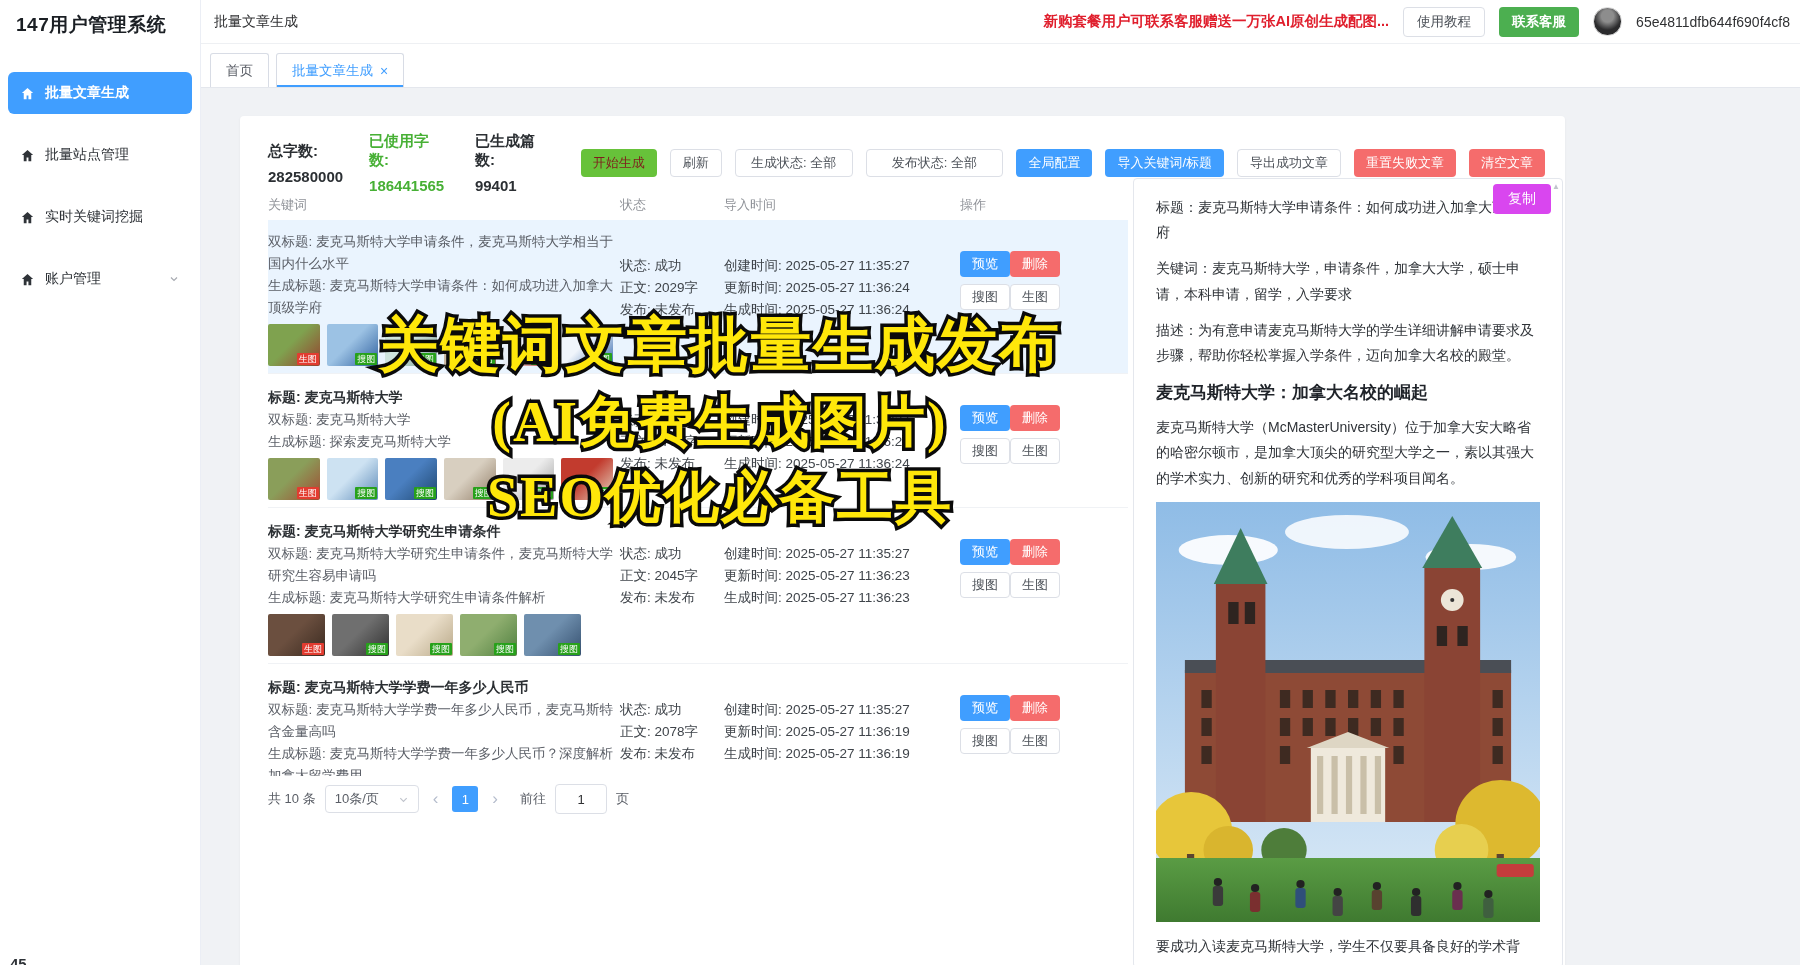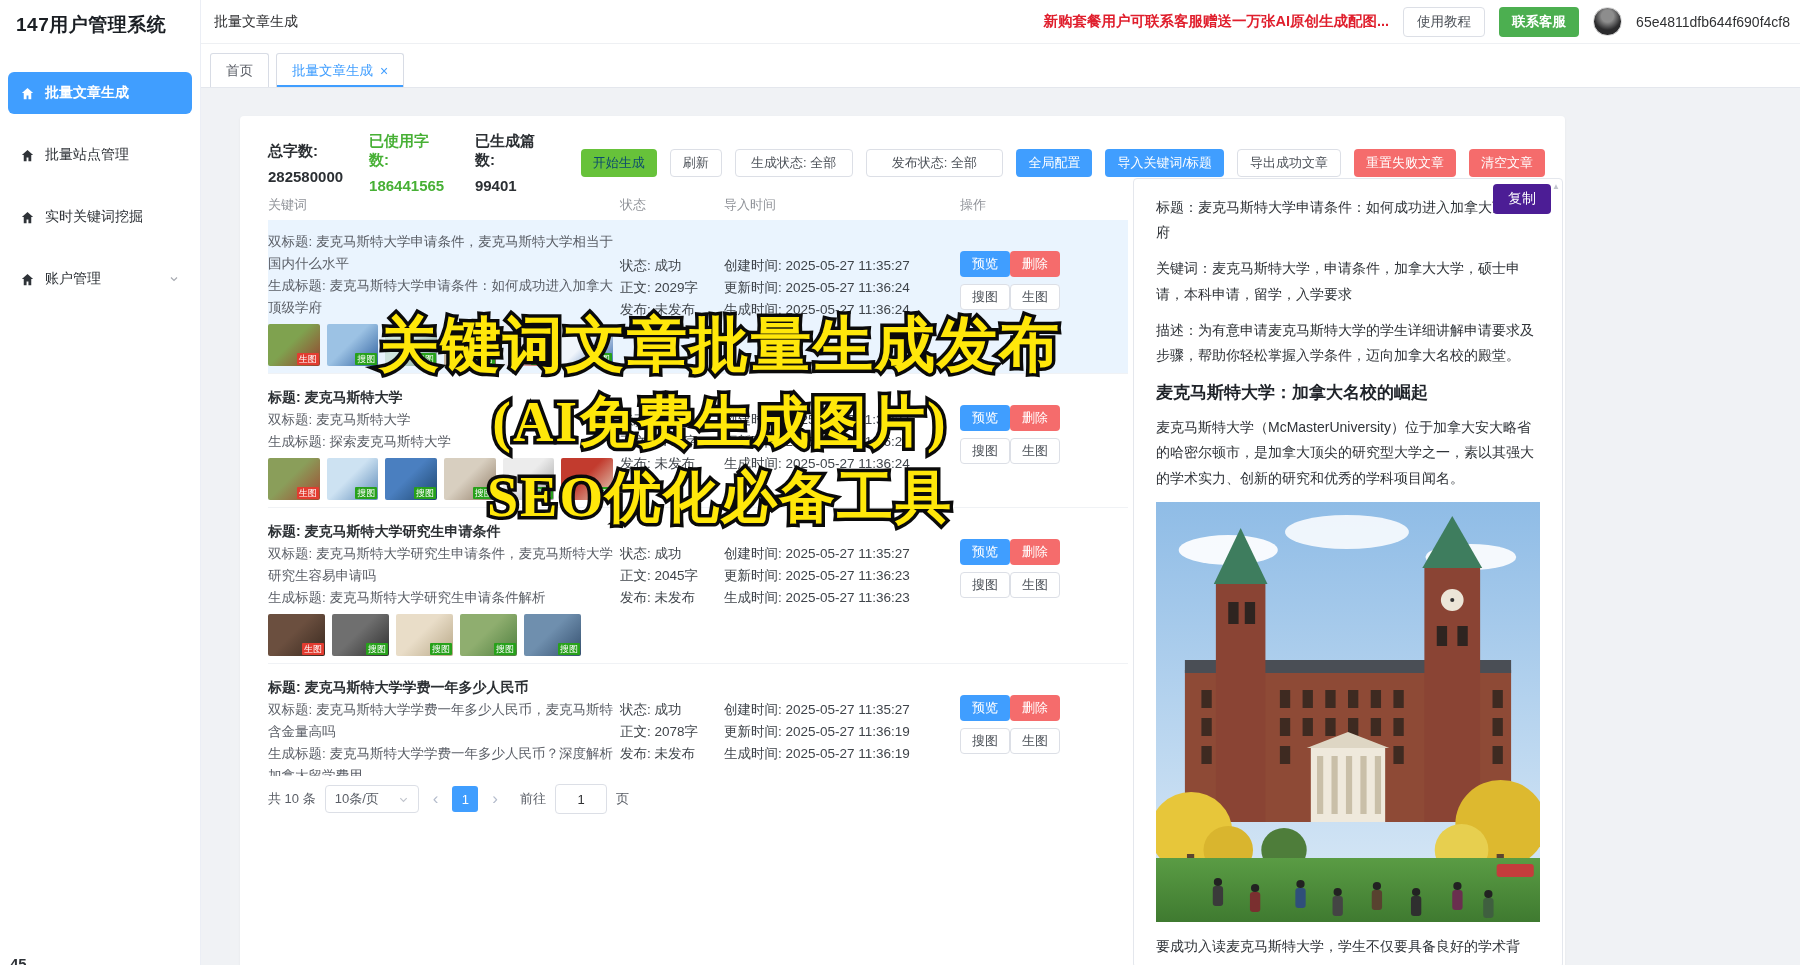--- a/index.html
+++ b/index.html
@@ -35,21 +35,21 @@
   .tab .x{font-size:14px;line-height:1;color:#409EFF}
   
   .card{position:absolute;left:240px;top:116px;width:1325px;height:865px;background:#fff;border-radius:4px;
         box-shadow:0 1px 3px rgba(0,0,0,.05);z-index:5}
   .statsrow{position:absolute;left:28px;top:16px;right:20px;display:flex;align-items:center}
   .stat{margin-right:26px}
   .stat .sl{font-size:15px;font-weight:700}
   .stat .sv{font-size:15px;font-weight:700;margin-top:7px}
   .tb{height:28px;padding:0 12px;border-radius:4px;font-size:13px;display:flex;align-items:center;justify-content:center;
       cursor:pointer;box-sizing:border-box;margin-right:13px;white-space:nowrap}
-  .tb.green{background:#67C23A;color:#0c4a6e}
+  .tb.green{background:#67C23A;color:#7f1d1d}
   .tb.plain{background:#fff;border:1px solid #dcdfe6;color:#4c5158}
   .tb.blue{background:#409EFF;color:#fff}
   .tb.red{background:#F56C6C;color:#fff}
   .spacer{flex:1}
   
   .thead{position:absolute;left:28px;top:80px;width:852px;display:flex;border-bottom:1px solid #ebeef5;
          padding-bottom:10px;font-size:13px;color:#909399}
   .c1{width:352px}.c2{width:104px}.c3{width:236px}.c4{width:150px}
   .rowsview{position:absolute;left:28px;top:104px;width:860px;height:556px;overflow:hidden}
   .trow{display:flex;padding:11px 0 7px;border-bottom:1px solid #f0f2f5;box-sizing:border-box}
@@ -73,21 +73,21 @@
   .psel{width:94px;height:28px;border:1px solid #dcdfe6;border-radius:4px;display:flex;align-items:center;
         justify-content:space-between;padding:0 9px;box-sizing:border-box;color:#5a5e66;cursor:pointer}
   .parrow{color:#b4bccc;font-size:17px;padding:0 5px;cursor:pointer;background:none;border:none}
   .pnum{width:26px;height:26px;background:#409EFF;color:#fff;border-radius:3px;display:flex;align-items:center;
         justify-content:center;font-size:13px;cursor:pointer}
   .pjumpin{width:46px;height:26px;border:1px solid #dcdfe6;border-radius:4px;text-align:center;font-size:13px;color:#303133;
            font-family:inherit}
   
   .preview{position:absolute;left:1133px;top:178px;width:430px;height:790px;background:#fff;border:1px solid #e4e7ed;
            border-radius:4px;box-sizing:border-box;padding:16px 22px;z-index:8;overflow:hidden}
-  .copybtn{position:absolute;right:11px;top:5px;background:#4c1d95;color:#fff;height:30px;padding:0 15px;border-radius:4px;
+  .copybtn{position:absolute;right:11px;top:5px;background:#d946ef;color:#fff;height:30px;padding:0 15px;border-radius:4px;
            font-size:14px;display:flex;align-items:center;cursor:pointer;z-index:3}
   .pv-scroll{position:absolute;right:2px;top:3px;font-size:8px;color:#c0c4cc}
   .pv{font-size:14px;color:#2f3338;line-height:1.8;margin:0 0 11px}
   .pvh{font-size:17px;font-weight:700;margin:13px 0 11px;color:#1f2329}
   .pvimg{width:100%;height:420px;display:block;margin-top:2px}
   
   .overlay{position:absolute;left:280px;top:314px;width:880px;z-index:60;text-align:center;pointer-events:none;font-weight:900}
   .oline{color:#ffe70a;-webkit-text-stroke:7px #0a0a0a;paint-order:stroke fill;line-height:1.05;letter-spacing:2px;
          font-family:Liberation Serif, serif}
   .o1{font-size:60px}

